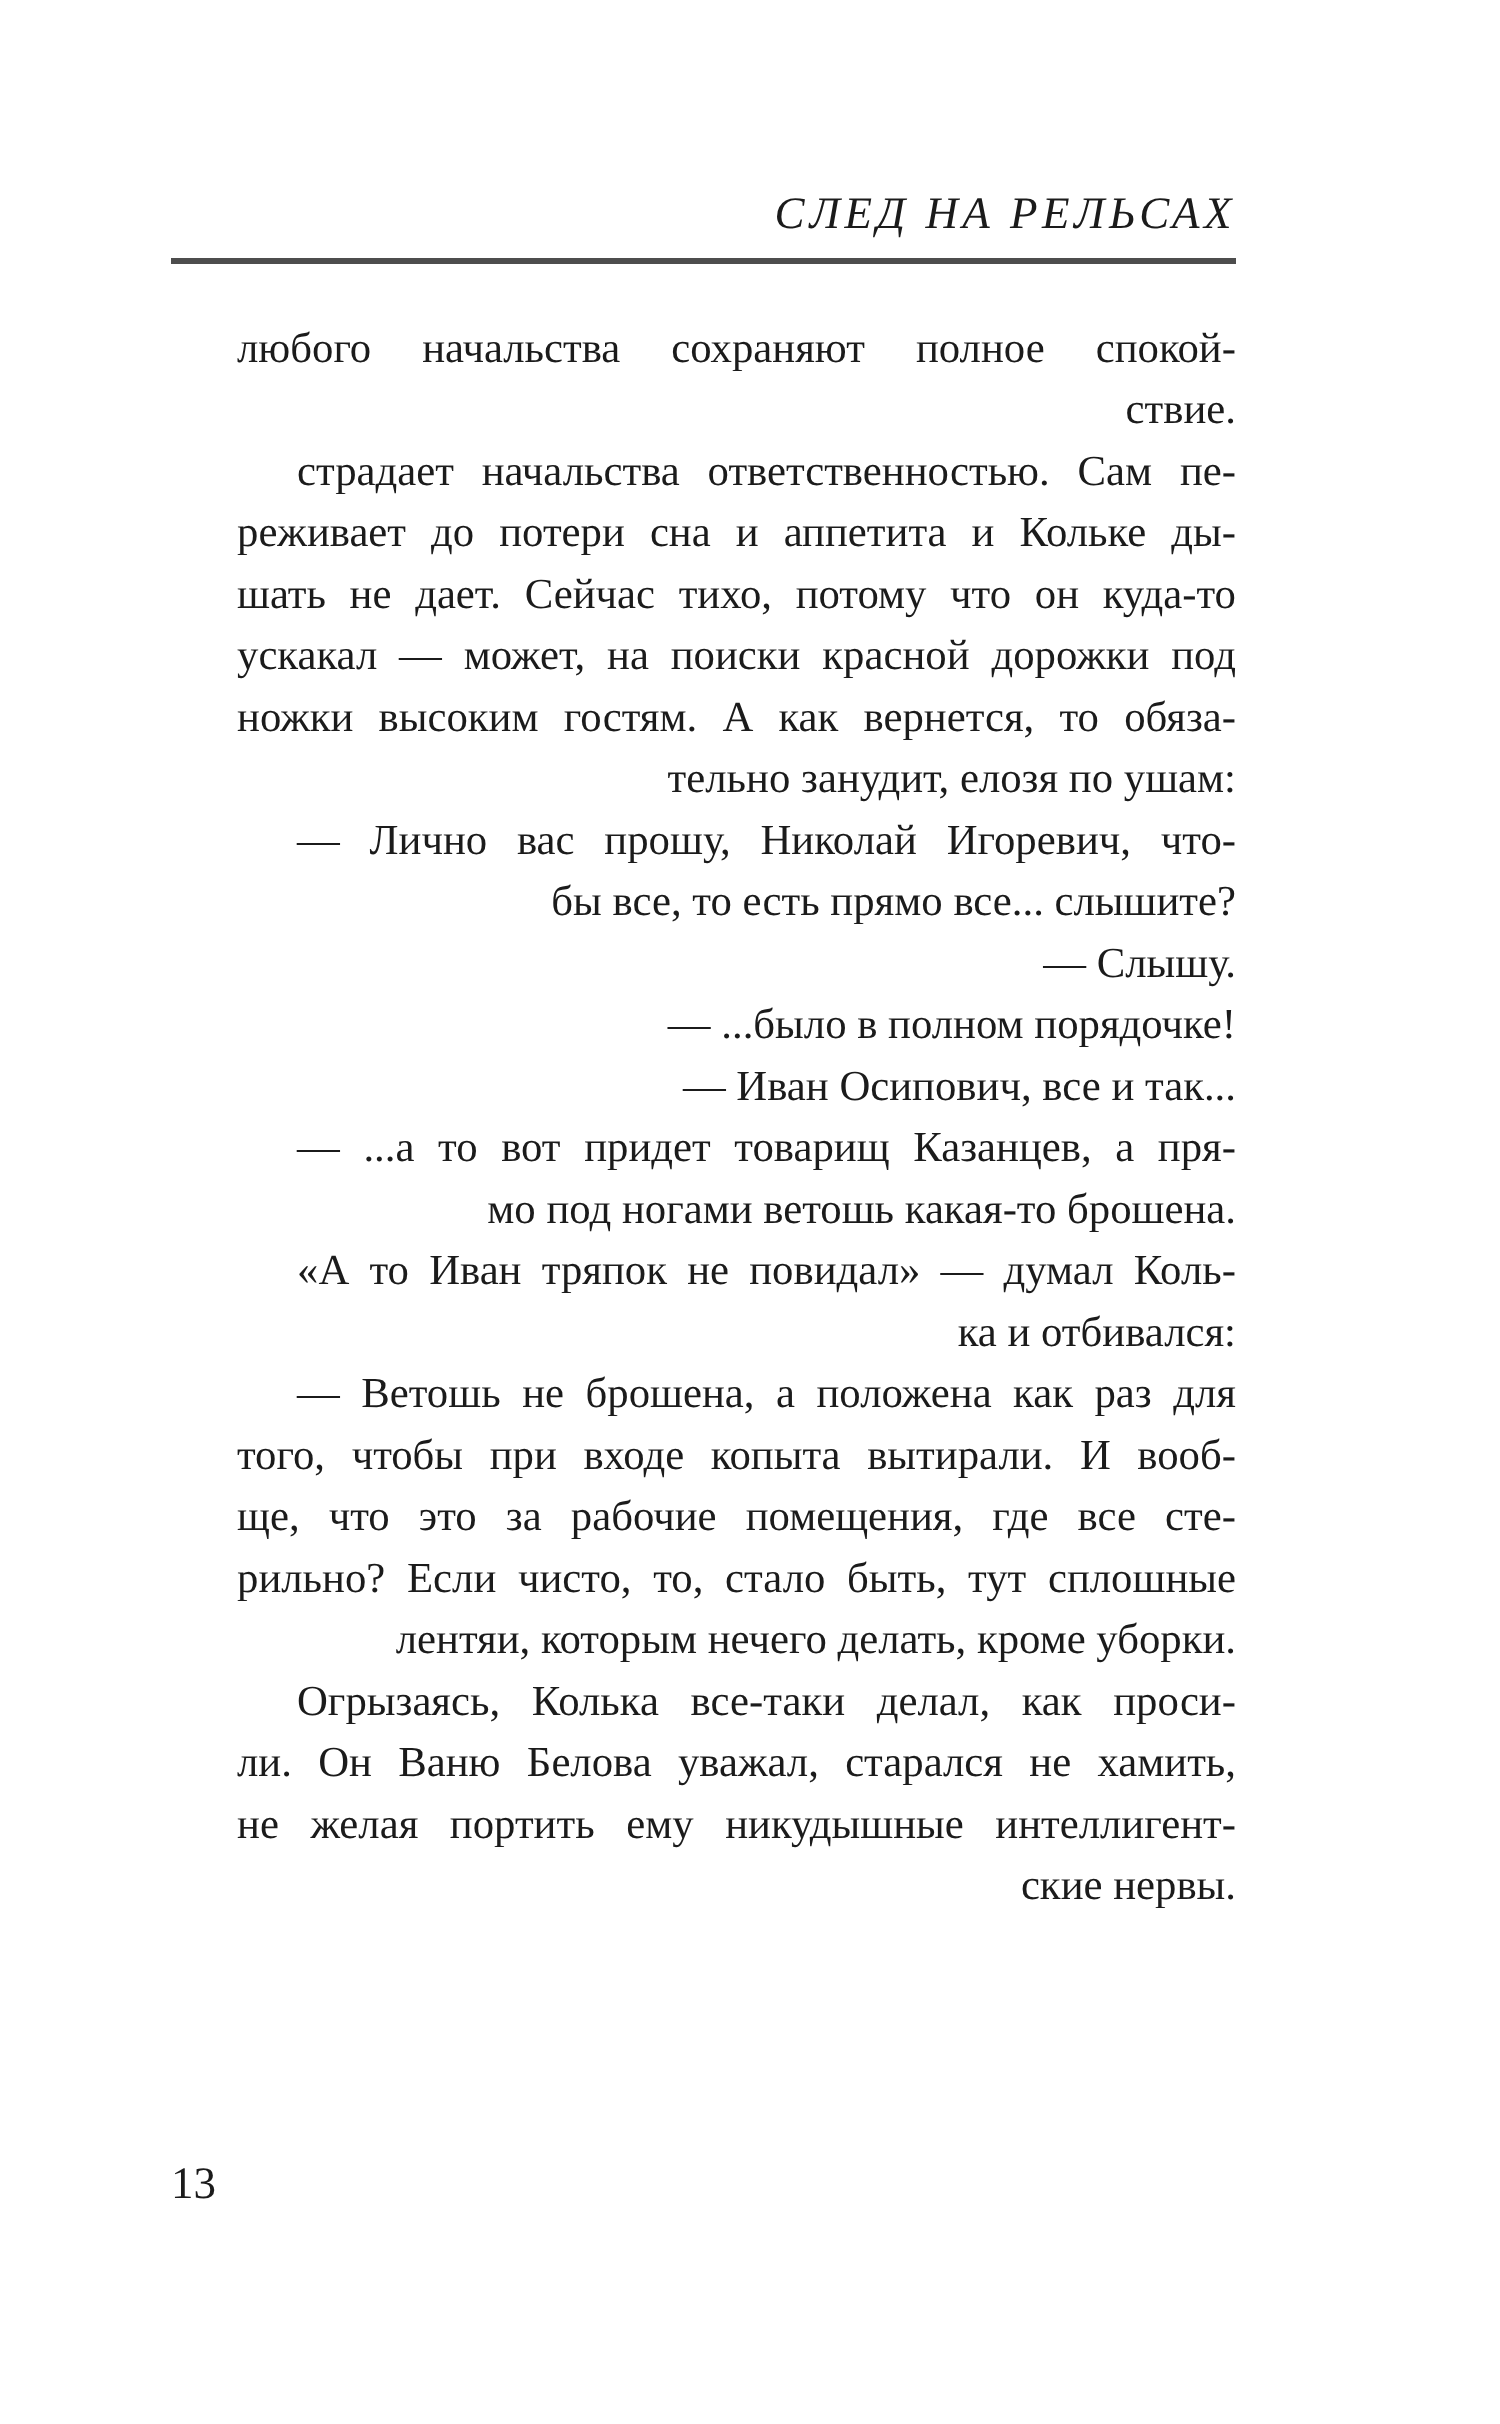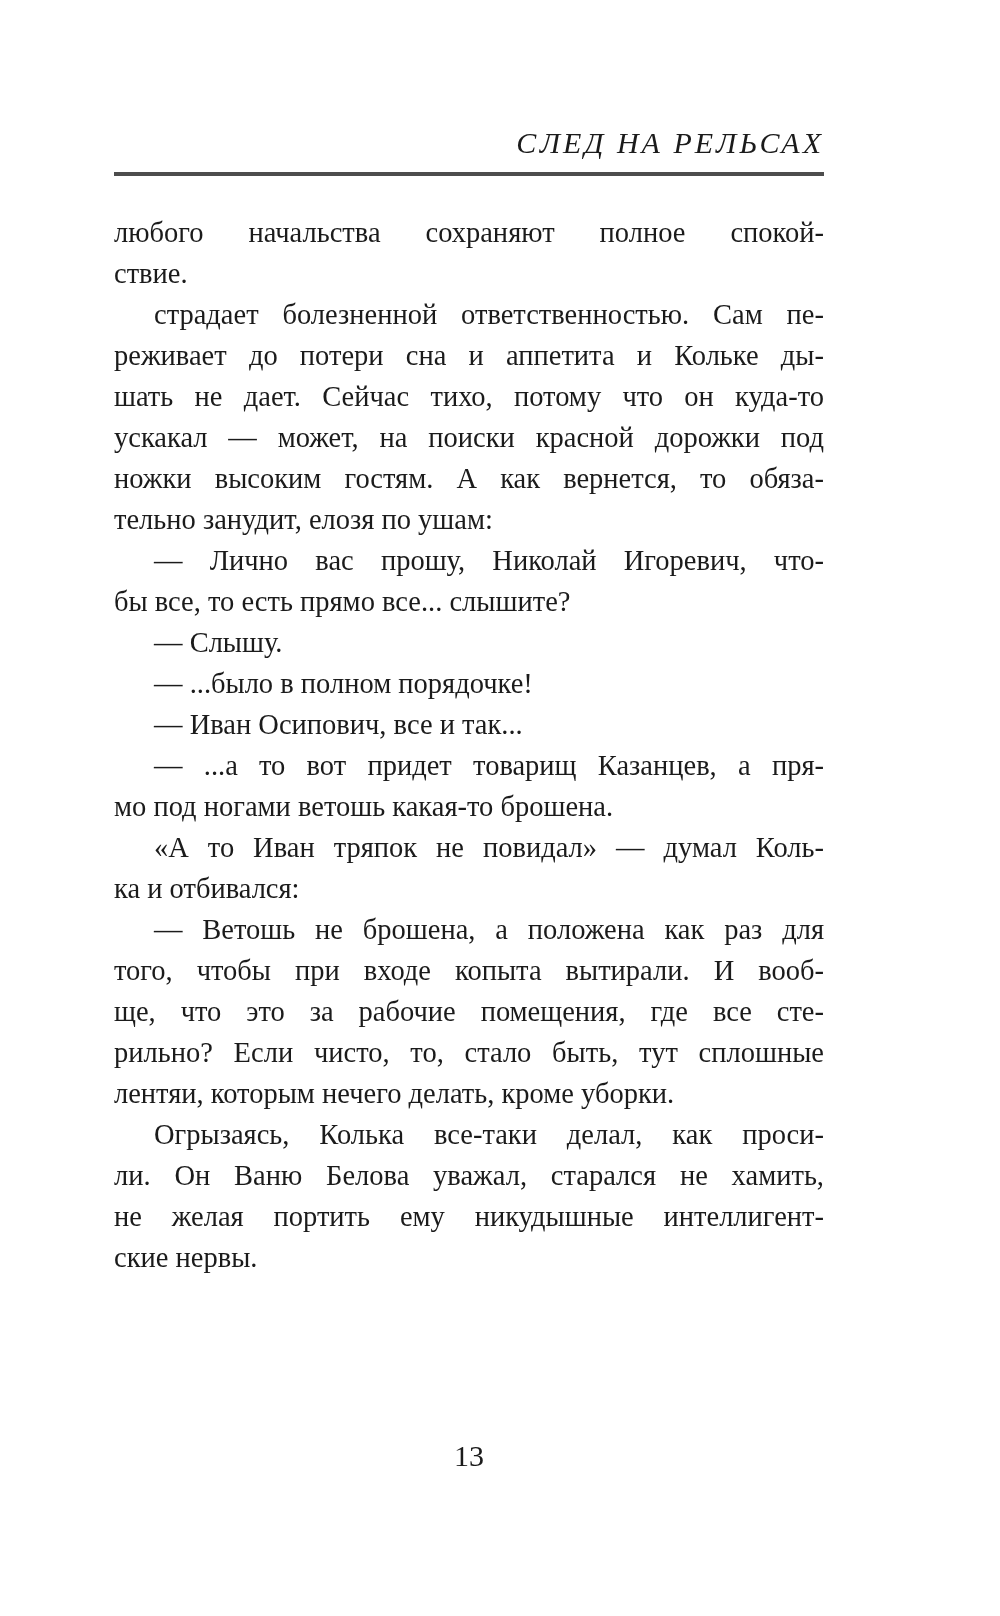--- a/index.html
+++ b/index.html
@@ -40,37 +40,37 @@
   }
   .body-text {
     position: absolute;
     left: 114px;
     top: 212px;
     width: 710px;
     font-size: 28.5px;
     line-height: 41px;
   }
   .para .line {
-    text-align: left;
+    text-align: right;
   }
   .para .line.j {
     text-align: justify;
     text-align-last: justify;
+    margin-left: 44px;
   }
   .para.indent .line:first-child {
     padding-left: 40px;
   }
   .page-footer {
     position: absolute;
     left: 114px;
     top: 1438px;
     width: 710px;
   }
   .page-number {
-    text-align: center;
     font-size: 30px;
     line-height: 36px;
     font-weight: 500;
   }
 </style>
 </head>
 <body>
 
 <div class="page">
 
@@ -78,21 +78,21 @@
     <div class="running-title">СЛЕД НА РЕЛЬСАХ</div>
     <div class="head-rule"></div>
   </header>
 
   <main class="body-text" id="body-text">
       <div class="para">
         <div class="line j">любого начальства сохраняют полное спокой-</div>
         <div class="line">ствие.</div>
       </div>
       <div class="para indent">
-        <div class="line j">страдает болезненной ответственностью. Сам пе-</div>
+        <div class="line j">страдает начальства ответственностью. Сам пе-</div>
         <div class="line j">реживает до потери сна и аппетита и Кольке ды-</div>
         <div class="line j">шать не дает. Сейчас тихо, потому что он куда-то</div>
         <div class="line j">ускакал — может, на поиски красной дорожки под</div>
         <div class="line j">ножки высоким гостям. А как вернется, то обяза-</div>
         <div class="line">тельно занудит, елозя по ушам:</div>
       </div>
       <div class="para indent">
         <div class="line j">— Лично вас прошу, Николай Игоревич, что-</div>
         <div class="line">бы все, то есть прямо все... слышите?</div>
       </div>

